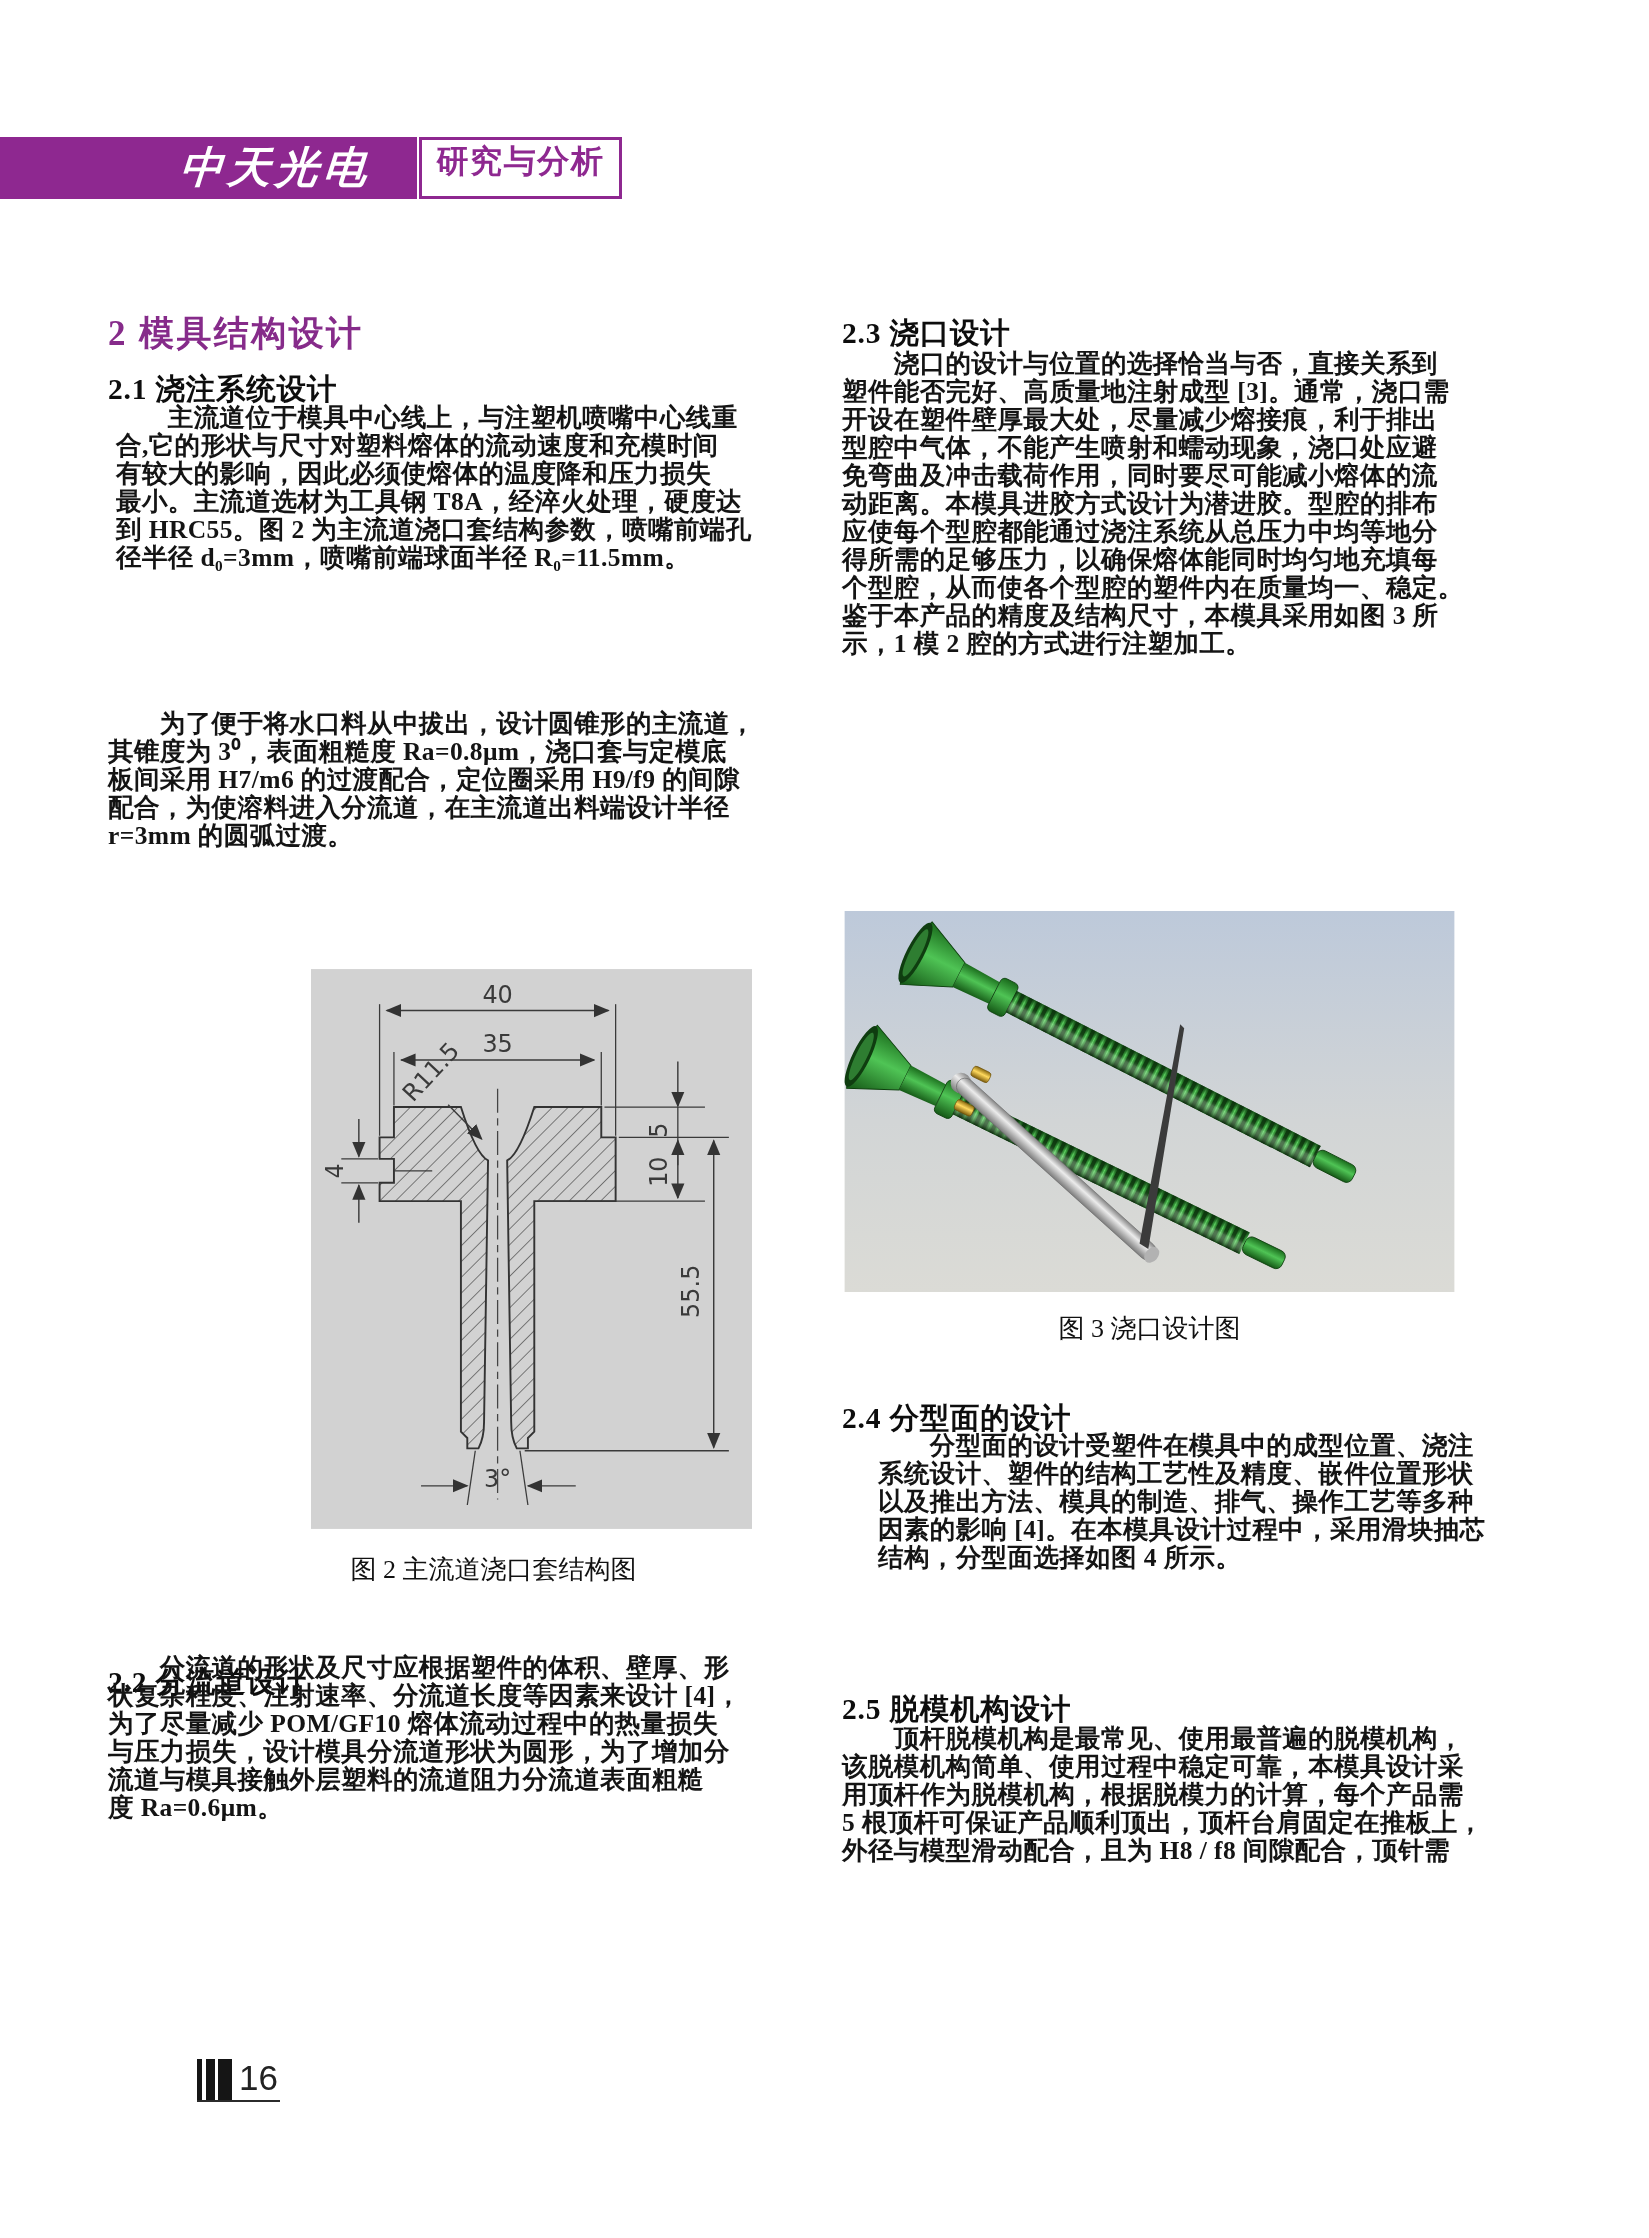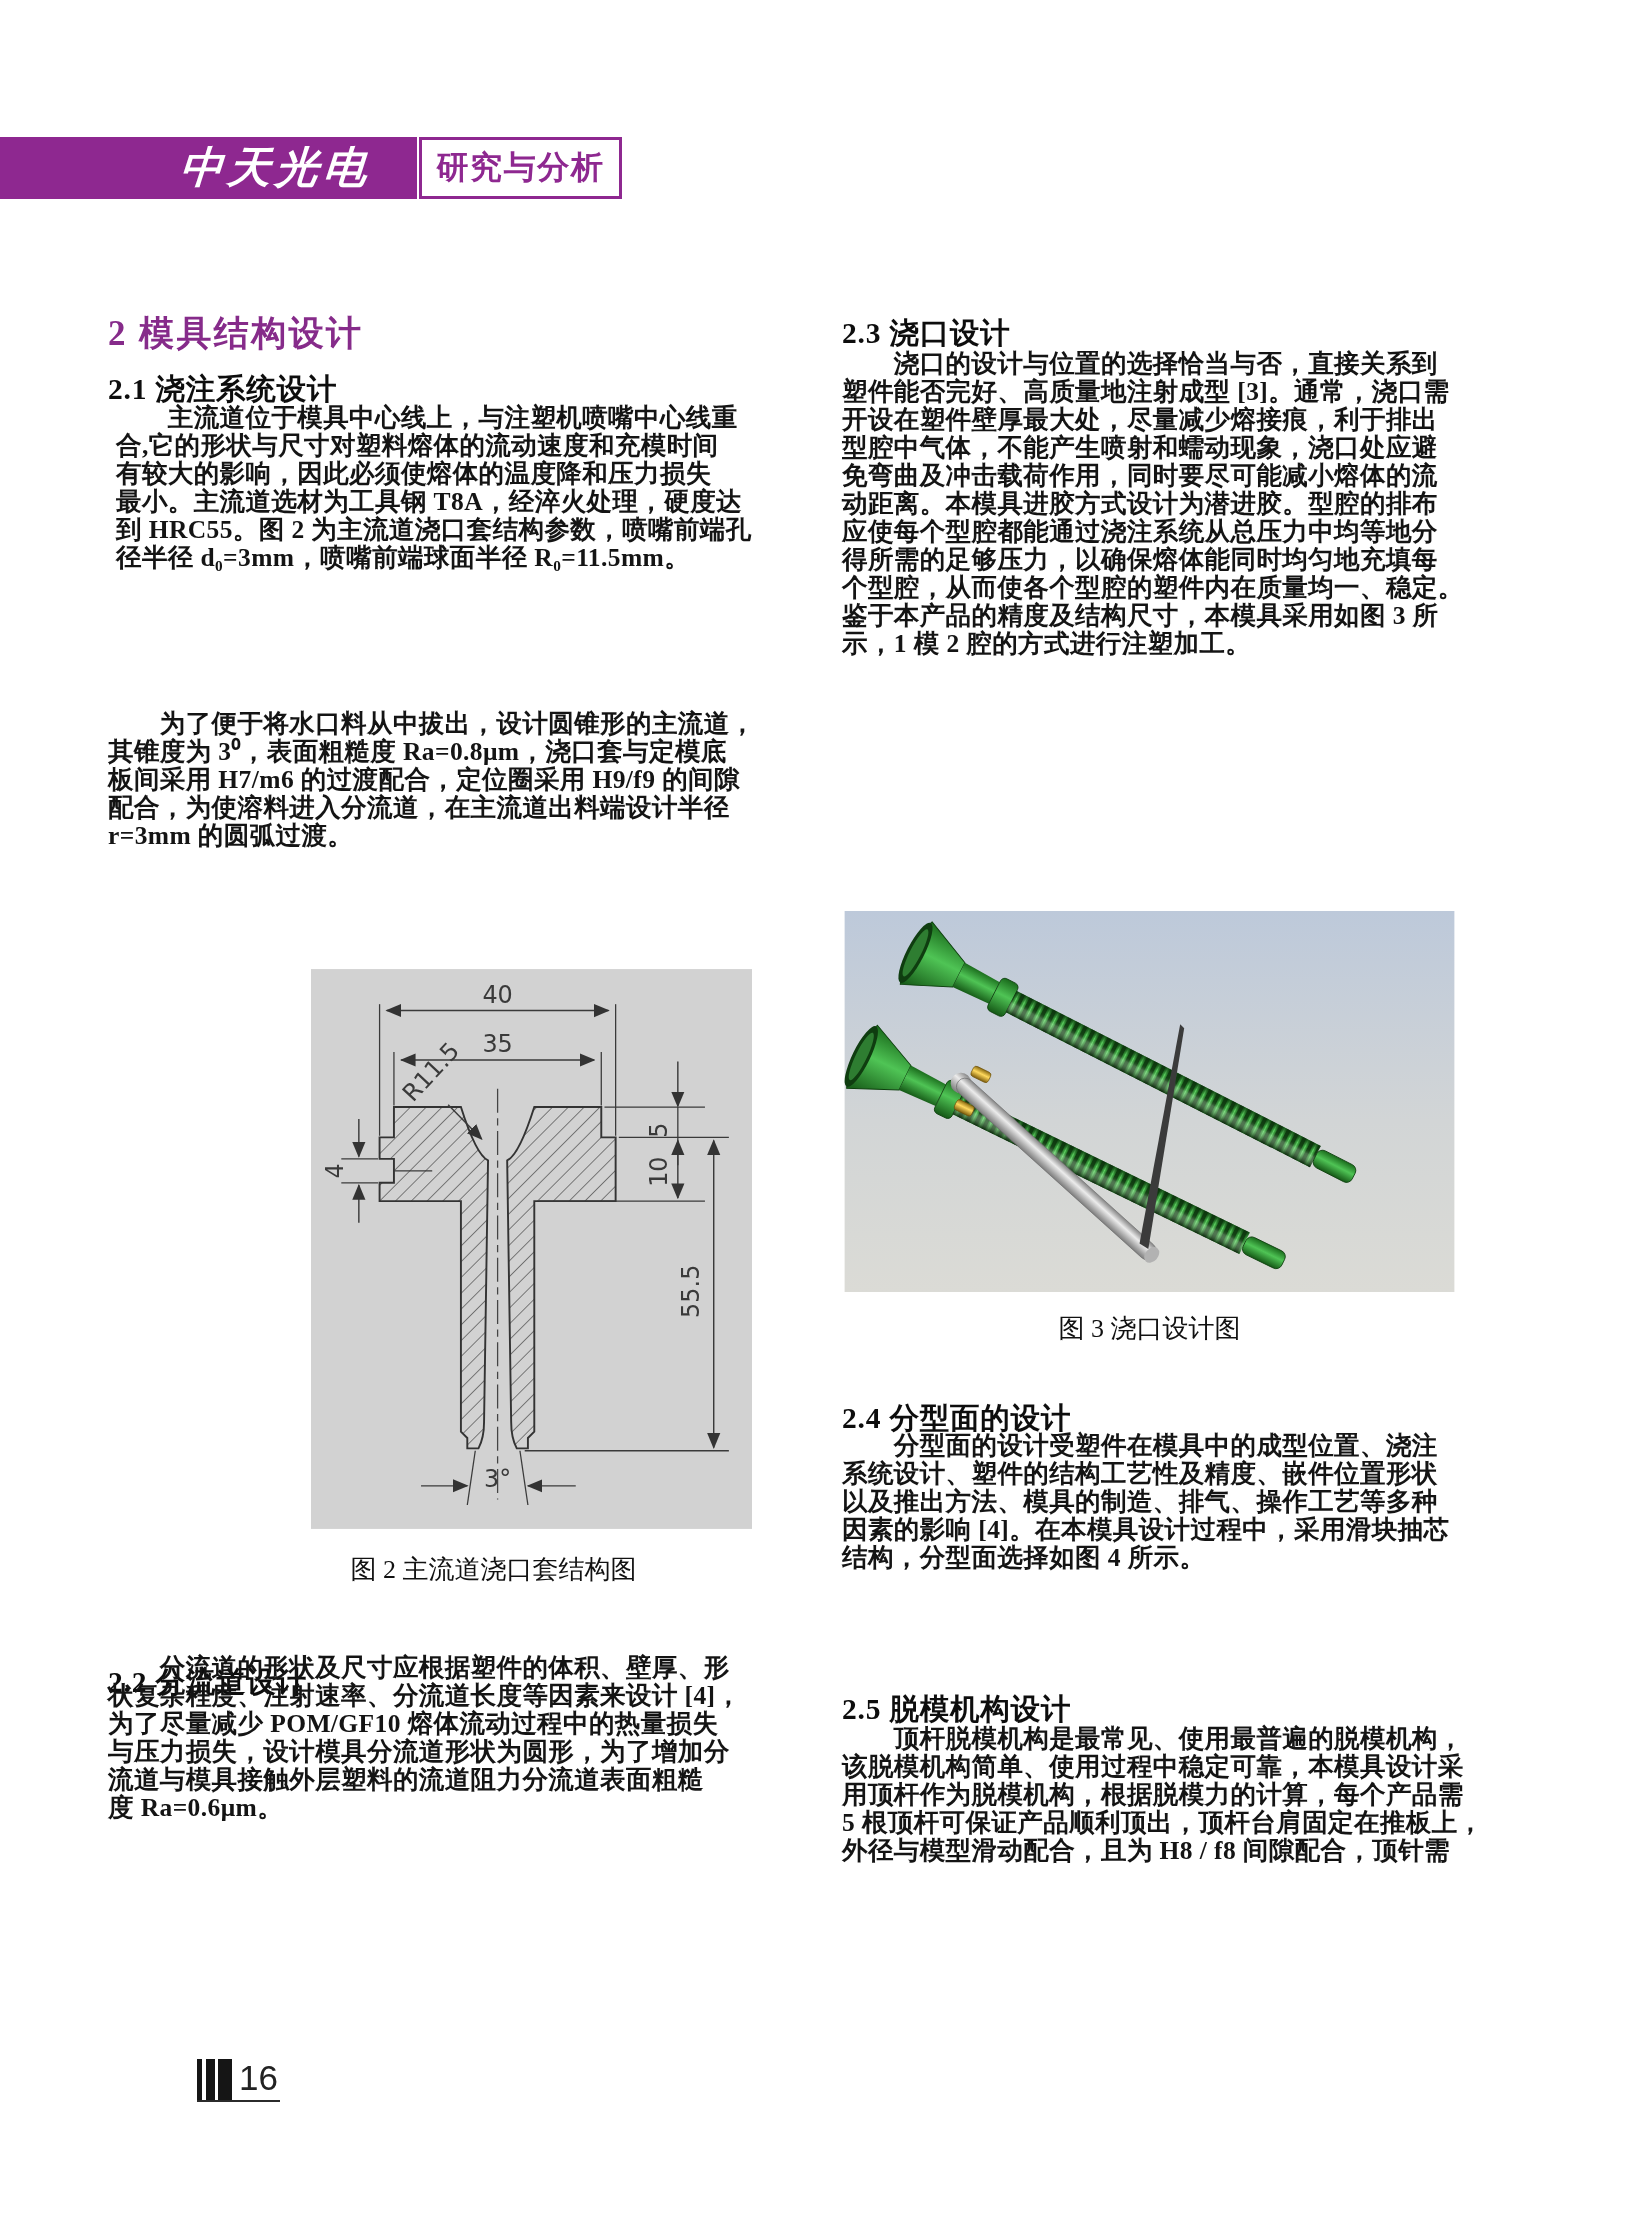--- a/index.html
+++ b/index.html
@@ -5,21 +5,21 @@
   html,body{margin:0;padding:0;background:#ffffff;}
   .page{position:relative;width:1650px;height:2239px;background:#ffffff;overflow:hidden;
         font-family:"Liberation Serif", serif;color:#111;}
   .abs{position:absolute;}
   
   .header-bar{left:0;top:137px;width:417px;height:62px;background:#8e2890;
               display:flex;align-items:center;justify-content:flex-end;padding-right:46px;box-sizing:border-box;}
   .logo{color:#ffffff;font-size:43px;font-weight:bold;font-style:italic;letter-spacing:4.8px;
         font-family:"Liberation Serif", serif;transform:skewX(-4deg);}
   .header-tag{left:419px;top:137px;width:203px;height:62px;background:#ffffff;
-              border:3.2px solid #8e2890;box-sizing:border-box;display:flex;align-items:center;justify-content:center;}
+              border:3.2px solid #8e2890;box-sizing:border-box;display:flex;justify-content:center;}
   .header-tag span{color:#8e2890;font-size:32px;font-weight:bold;font-family:"Liberation Sans", sans-serif;letter-spacing:1.6px;}
   
   .h1{font-size:35px;font-weight:bold;color:#862b8a;letter-spacing:2.4px;}
   .h2{font-size:29.5px;font-weight:bold;color:#0d0d0d;letter-spacing:0.8px;}
   
   .para{font-size:25.5px;line-height:28px;white-space:pre-line;color:#141414;letter-spacing:0.4px;font-weight:bold;}
   .col-left{left:108px;width:702px;}
   .col-right{left:842px;width:702px;}
   .caption{font-size:26px;text-align:center;color:#111;}
   
@@ -213,21 +213,21 @@
       <g transform="translate(150,247) rotate(26)">
         <rect x="-12" y="-7" width="24" height="14" rx="4" fill="url(#goldCyl)" stroke="#6b4f08" stroke-width="0.8"></rect>
       </g>
 
       <polygon points="421,142 426,147 381,424 370,417" fill="#3b3b3b"></polygon>
     </svg>
   </div>
   <div class="abs caption" style="left:844px;width:611px;top:1311px;">图 3 浇口设计图</div>
 
   <div class="abs col-right h2" style="top:1399px;">2.4 分型面的设计</div>
-  <div class="abs col-right para" style="top:1432px;">　　分型面的设计受塑件在模具中的成型位置、浇注
+  <div class="abs col-right para" style="top:1432px;margin-left:36px;">　　分型面的设计受塑件在模具中的成型位置、浇注
 系统设计、塑件的结构工艺性及精度、嵌件位置形状
 以及推出方法、模具的制造、排气、操作工艺等多种
 因素的影响 [4]。在本模具设计过程中，采用滑块抽芯
 结构，分型面选择如图 4 所示。</div>
 
   <div class="abs col-right h2" style="top:1690px;">2.5 脱模机构设计</div>
   <div class="abs col-right para" style="top:1725px;">　　顶杆脱模机构是最常见、使用最普遍的脱模机构，
 该脱模机构简单、使用过程中稳定可靠，本模具设计采
 用顶杆作为脱模机构，根据脱模力的计算，每个产品需
 5 根顶杆可保证产品顺利顶出，顶杆台肩固定在推板上，

